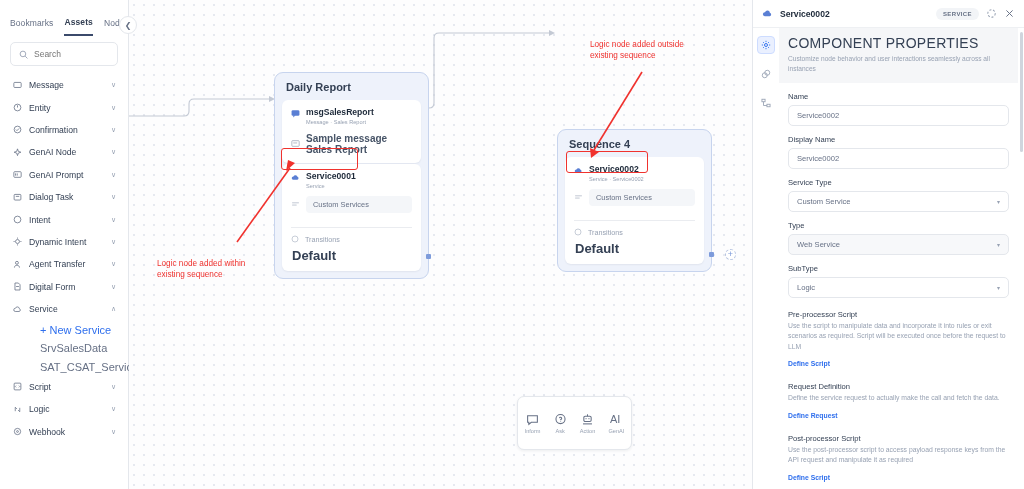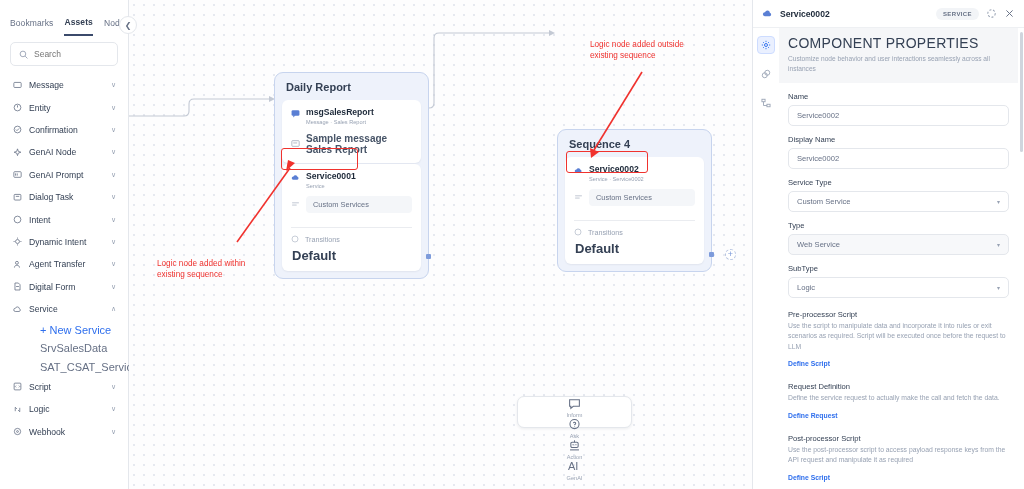--- a/index.html
+++ b/index.html
@@ -114,25 +114,24 @@
     position: absolute; color: #f0322e; font-size: 8.2px; line-height: 1.35;
     white-space: pre; pointer-events: none;
   }
   .hl-box {
     position: absolute; border: 1.6px solid #f0322e; border-radius: 3px; pointer-events: none;
   }
 
   
   .toolbar {
     position: absolute; left: 388px; top: 396px;
-    width: 115px; height: 32px; background: #fff;
+    width: 115px; height: 54px; background: #fff;
     border: 1px solid #e4e7ec; border-radius: 7px;
     display: flex; align-items: center; justify-content: space-around;
     box-shadow: 0 1px 3px rgba(16,24,40,.07);
-    flex-direction: column;
   }
   .tb-item { display: flex; flex-direction: column; align-items: center; gap: 2px; cursor: pointer; }
   .tb-item .ti { width: 13px; height: 13px; color: #667085; }
   .tb-item .tl { font-size: 5.6px; color: #98a2b3; }
 
   
   .rpanel {
     width: 272px; flex: 0 0 272px; height: 489px;
     background: #fff; border-left: 1px solid #e4e7ec;
     display: flex; flex-direction: column; position: relative;

